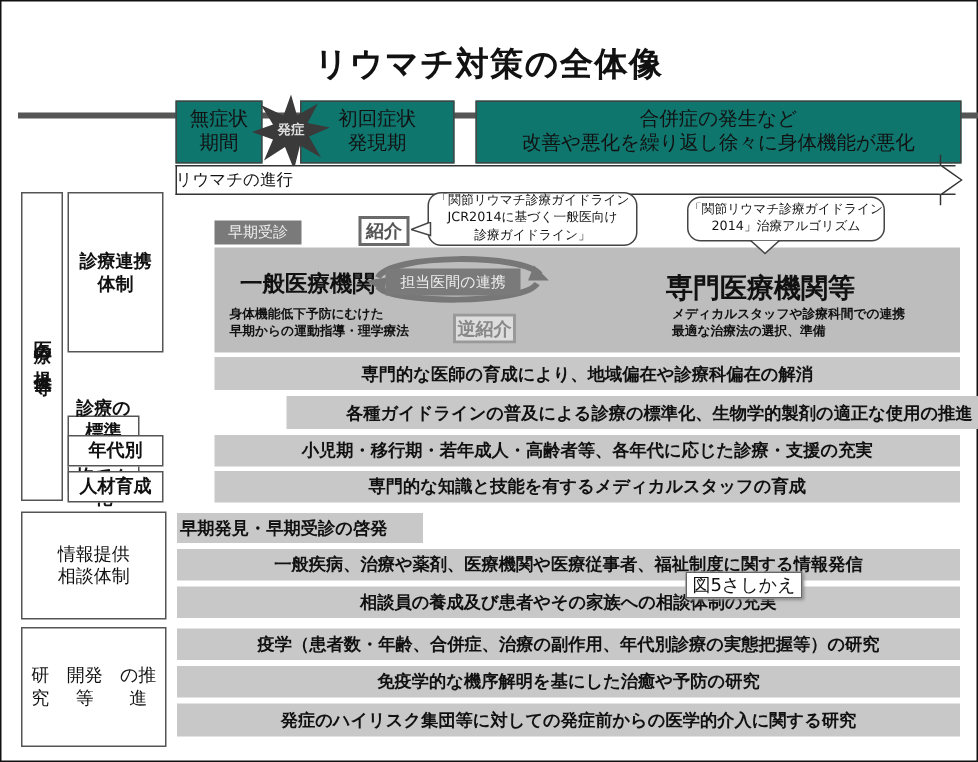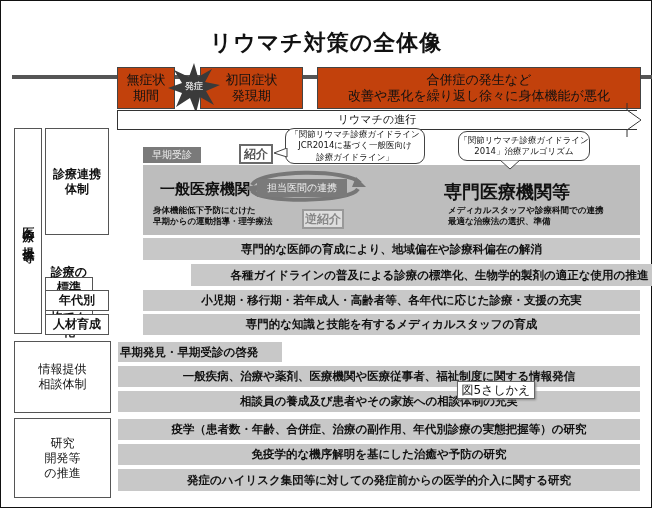--- a/index.html
+++ b/index.html
@@ -1,21 +1,21 @@
 <!DOCTYPE html>
 <html><head>
 <meta charset="utf-8">
 <style>
   html,body{margin:0;padding:0;background:#fff;}
   body{width:652px;height:508px;position:relative;overflow:hidden;font-family:"DejaVu Sans","Liberation Sans",sans-serif;color:#111;}
   .frame{position:absolute;left:0;top:0;width:650px;height:506px;border:1px solid #111;}
   .abs{position:absolute;box-sizing:border-box;}
   .title{left:0;top:28px;width:652px;text-align:center;font-size:22px;font-weight:bold;letter-spacing:1px;}
   .rule{left:12px;top:75px;width:640px;height:4px;background:#555;}
-  .box{border:1px solid #444;background:#c2410c;display:flex;align-items:center;justify-content:center;text-align:center;line-height:1.2;}
+  .box{border:1px solid #444;background:#0f766e;display:flex;align-items:center;justify-content:center;text-align:center;line-height:1.2;}
   .gbar{background:#c8c8c8;display:flex;align-items:center;justify-content:center;font-size:11.5px;font-weight:bold;color:#111;}
   .arrow-body{left:117px;top:110px;width:520px;height:20px;border:1px solid #333;border-right:none;background:#fff;}
   .callout{border:1px solid #444;border-radius:9px;background:#fff;font-size:8.5px;text-align:center;line-height:1.35;display:flex;align-items:center;justify-content:center;}
   .sidebox{border:1px solid #555;background:#fff;display:flex;align-items:center;justify-content:center;text-align:center;font-size:12px;font-weight:bold;line-height:1.25;}
   .tooltip{border:1px solid #666;background:#fff;font-size:12px;display:flex;align-items:center;justify-content:center;box-shadow:1px 1px 2px #888;}
 </style>
 </head>
 <body>
 
 <div class="frame"></div>
@@ -38,21 +38,21 @@
 <div class="abs box" style="left:317px;top:67px;width:324px;height:42px;font-size:13px;flex-direction:column;">
   <span>合併症の発生など</span>
   <span>改善や悪化を繰り返し徐々に身体機能が悪化</span>
 </div>
 
 <div class="abs arrow-body"></div>
 <svg class="abs" style="left:626px;top:103px;" width="16" height="34" viewBox="0 0 16 34">
   <polyline points="1,0 1,7 1,7 15,17 1,27 1,34" fill="#fff" stroke="#333" stroke-width="1"></polyline>
   <polygon points="0,8 14,17 0,26" fill="#fff"></polygon>
 </svg>
-<div class="abs" style="left:117px;top:112px;width:520px;text-align:center;font-size:11px;">リウマチの進行</div>
+<div class="abs" style="left:117px;top:112px;width:520px;font-size:11px;">リウマチの進行</div>
 
 <div class="abs sidebox" style="left:14px;top:128px;width:28px;height:206px;writing-mode:vertical-rl;letter-spacing:2px;">医療の提供等</div>
 
 <div class="abs sidebox" style="left:45px;top:128px;width:64px;height:107px;flex-direction:column;">
   <span>診療連携</span>
   <span>体制</span>
 </div>
 <div class="abs sidebox" style="left:45px;top:237px;width:48px;height:50px;flex-direction:column;margin-top:40px;">
   <span>診療の</span>
   <span>標準化・</span>
@@ -109,20 +109,20 @@
 
 <div class="abs sidebox" style="left:14px;top:341px;width:97px;height:72px;flex-direction:column;font-weight:normal;">
   <span>情報提供</span>
   <span>相談体制</span>
 </div>
 <div class="abs gbar" style="left:118px;top:342px;width:164px;height:20px;justify-content:flex-start;padding-left:2px;font-family:Liberation Mono, monospace;">早期発見・早期受診の啓発</div>
 <div class="abs gbar" style="left:118px;top:366px;width:522px;height:21px;">一般疾病、治療や薬剤、医療機関や医療従事者、福祉制度に関する情報発信</div>
 <div class="abs gbar" style="left:118px;top:391px;width:522px;height:21px;">相談員の養成及び患者やその家族への相談体制の充実</div>
 <div class="abs tooltip" style="left:457px;top:381px;width:78px;height:18px;">図5さしかえ</div>
 
-<div class="abs sidebox" style="left:14px;top:418px;width:97px;height:80px;flex-direction:column;font-weight:normal;">
+<div class="abs sidebox" style="left:14px;top:418px;width:97px;height:80px;flex-direction:row;font-weight:normal;">
   <span>研究</span>
   <span>開発等</span>
   <span>の推進</span>
 </div>
 <div class="abs gbar" style="left:118px;top:419px;width:522px;height:21px;">疫学（患者数・年齢、合併症、治療の副作用、年代別診療の実態把握等）の研究</div>
 <div class="abs gbar" style="left:118px;top:444px;width:522px;height:21px;">免疫学的な機序解明を基にした治癒や予防の研究</div>
 <div class="abs gbar" style="left:118px;top:469px;width:522px;height:22px;">発症のハイリスク集団等に対しての発症前からの医学的介入に関する研究</div>
 
 </body></html>

